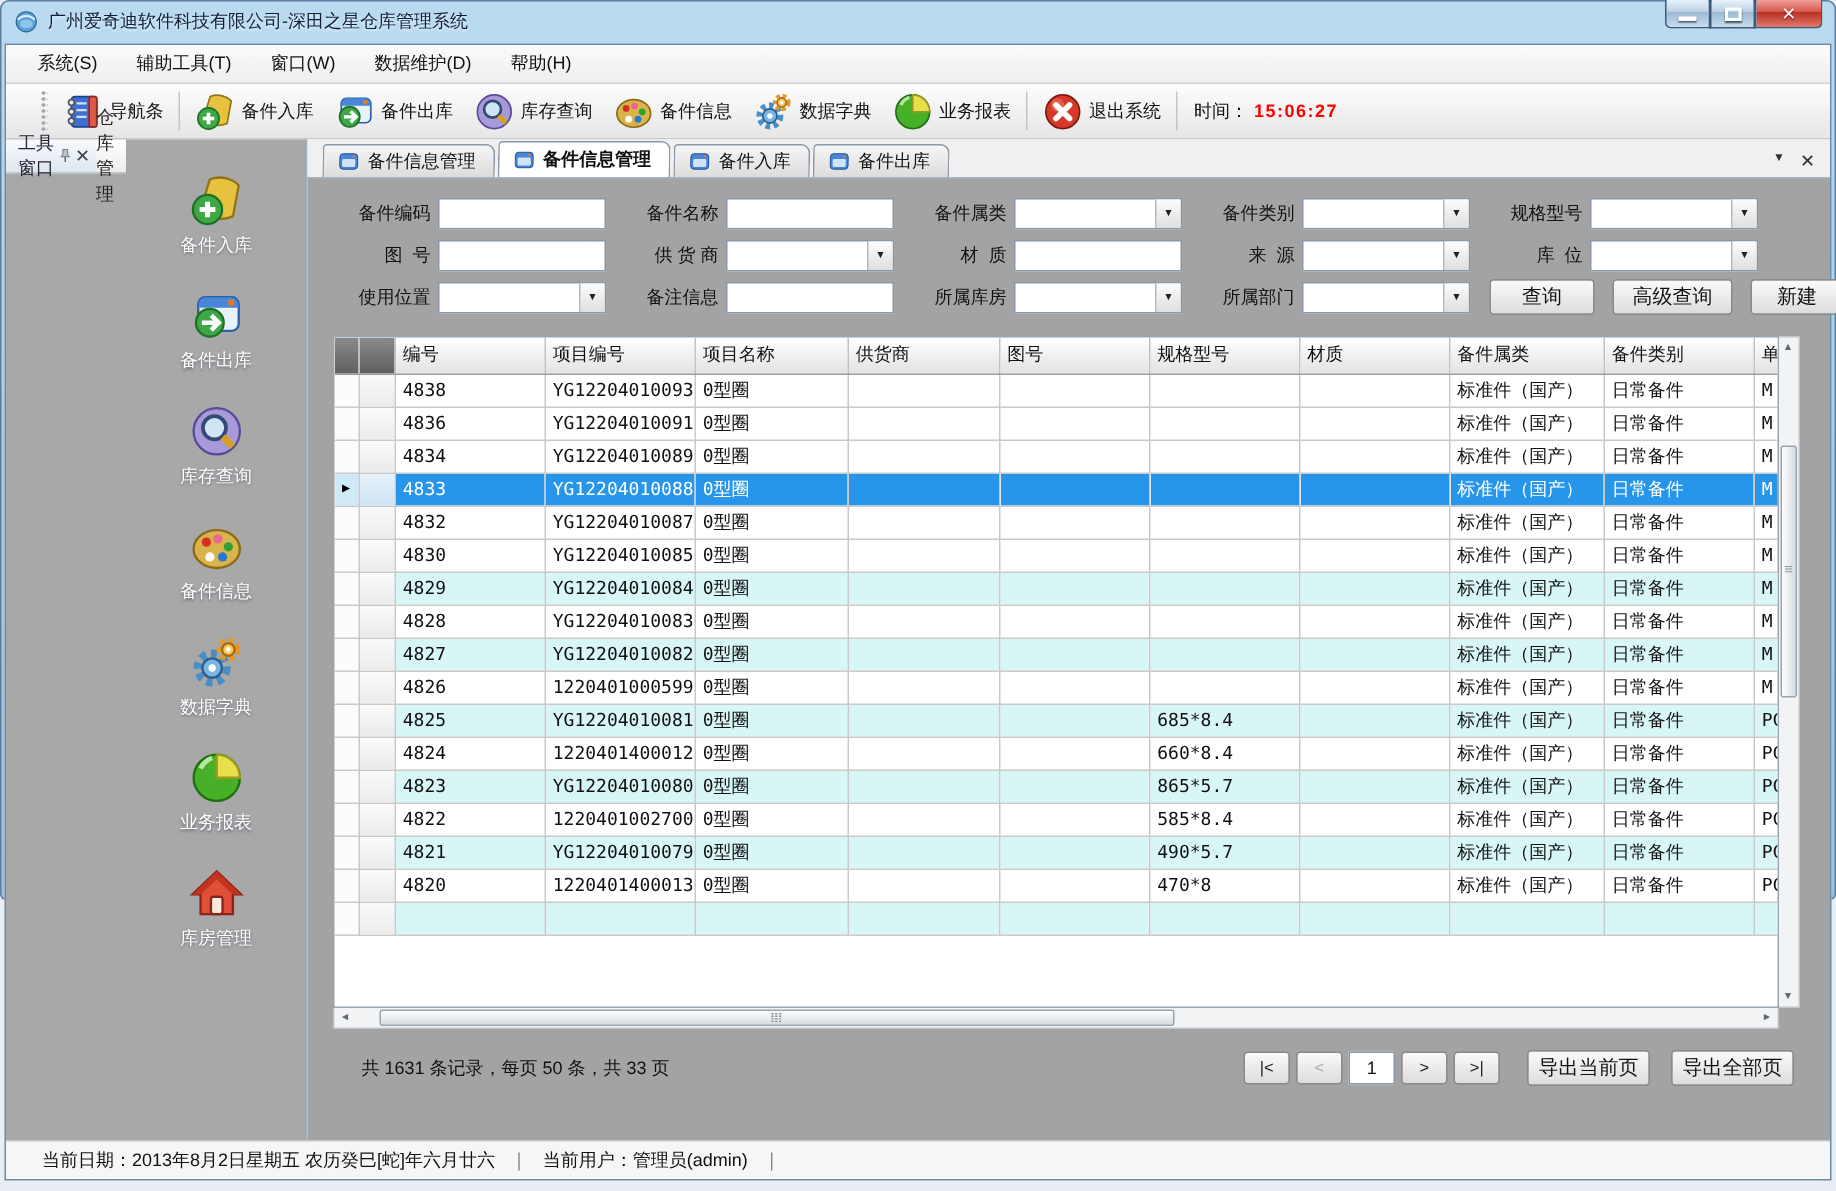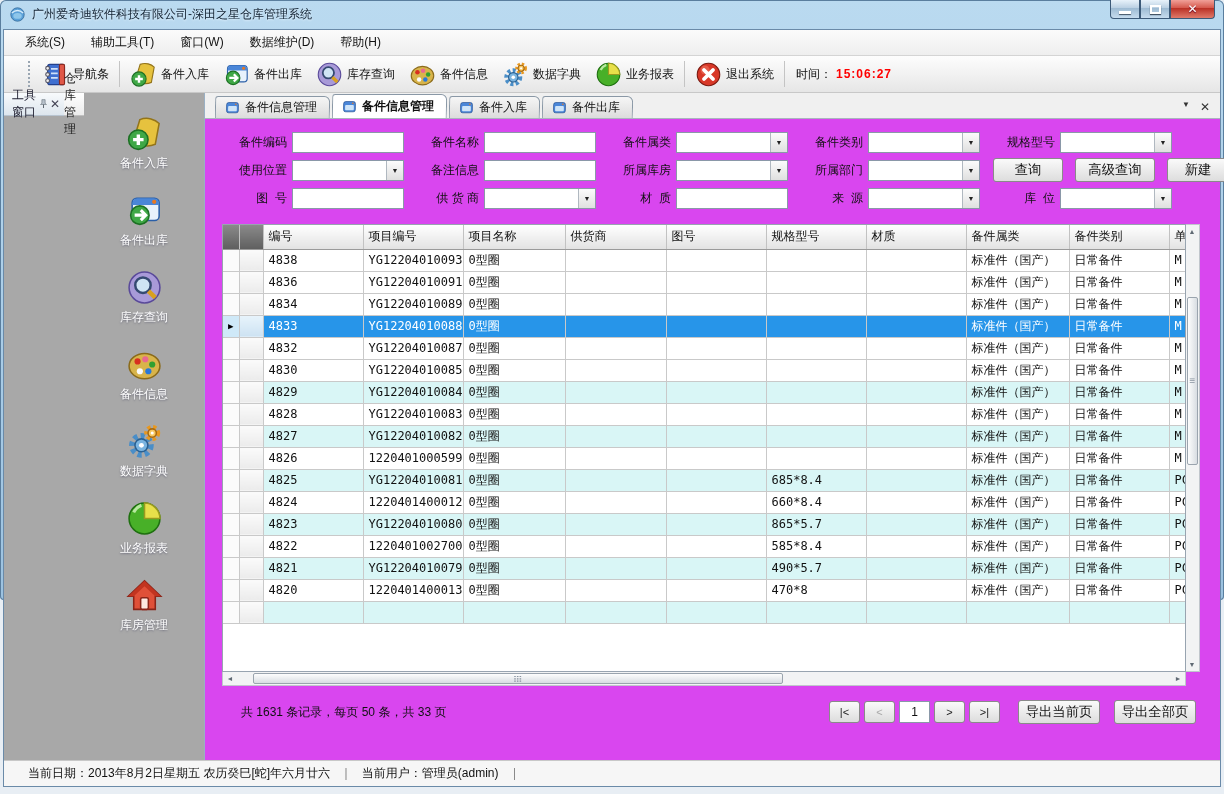--- a/index.html
+++ b/index.html
@@ -48,21 +48,21 @@
   .sb-item { display:flex; flex-direction:column; align-items:center; gap:3px; margin-bottom:20px; width:120px; }
   .sb-item .lbl { color:#fff; text-shadow:0 1px 2px #667; }
   
   .content { flex:1; display:flex; flex-direction:column; min-width:0; background:#f0f0f0; }
   .tabbar { height:25px; display:flex; align-items:flex-end; background:#f0f0f0; padding-left:10px; position:relative; }
   .tab { display:flex; align-items:center; gap:5px; height:22px; padding:0 12px 0 9px;
     border:1px solid #8a98a6; border-bottom:none; border-radius:3px 6px 0 0;
     background:linear-gradient(#f6f6f6,#dcdcdc); margin-right:2px; transform:skewX(-1deg); }
   .tab.active { background:#fff; font-weight:bold; height:24px; z-index:2; }
   .tabbar-tools { position:absolute; right:10px; bottom:4px; display:flex; gap:10px; color:#333; }
-  .panel { flex:1; border-top:1px solid #aab4be; background:#d946ef; display:flex; flex-direction:column; min-height:0; }
+  .panel { flex:1; border-top:1px solid #aab4be; background:#a3a3a3; display:flex; flex-direction:column; min-height:0; }
   
   .search { padding:10px 14px 0 20px; }
   .srow { display:flex; align-items:center; height:26px; margin-bottom:2px; }
   .sg { display:flex; align-items:center; margin-right:13px; }
   .slb { width:62px; text-align:right; margin-right:5px; white-space:pre; }
   .sin, .scb { width:112px; height:21px; background:#fff; border:1px solid #8a98a8; }
   .scb { position:relative; }
   .cba { position:absolute; right:0; top:0; bottom:0; width:17px; display:flex; align-items:center;
     justify-content:center; font-size:7px; color:#222; background:linear-gradient(#fcfcfc,#dfdfdf);
     border-left:1px solid #b0b8c0; }
@@ -407,20 +407,48 @@
                 </div>
               <div class="sg" style="margin-right:0">
                   <span class="slb">规格型号</span>
                   <div class="scb">
                     <span class="cba">▼</span>
                   </div>
                 </div>
             </div>
             <div class="srow">
               <div class="sg">
+                  <span class="slb">图  号</span>
+                  <input class="sin" style="">
+                </div>
+              <div class="sg">
+                  <span class="slb">供 货 商</span>
+                  <div class="scb">
+                    <span class="cba">▼</span>
+                  </div>
+                </div>
+              <div class="sg">
+                  <span class="slb">材  质</span>
+                  <input class="sin" style="">
+                </div>
+              <div class="sg">
+                  <span class="slb">来  源</span>
+                  <div class="scb">
+                    <span class="cba">▼</span>
+                  </div>
+                </div>
+              <div class="sg" style="margin-right:0">
+                  <span class="slb">库  位</span>
+                  <div class="scb">
+                    <span class="cba">▼</span>
+                  </div>
+                </div>
+            </div>
+            <div class="srow">
+              <div class="sg">
                   <span class="slb">使用位置</span>
                   <div class="scb">
                     <span class="cba">▼</span>
                   </div>
                 </div>
               <div class="sg">
                   <span class="slb">备注信息</span>
                   <input class="sin" style="">
                 </div>
               <div class="sg">
@@ -433,48 +461,20 @@
                   <span class="slb">所属部门</span>
                   <div class="scb">
                     <span class="cba">▼</span>
                   </div>
                 </div>
               <div class="sbtns">
                 <button class="btn" style="width:70px">查询</button>
                 <button class="btn" style="width:80px">高级查询</button>
                 <button class="btn" style="width:62px">新建</button>
               </div>
-            </div>
-            <div class="srow">
-              <div class="sg">
-                  <span class="slb">图  号</span>
-                  <input class="sin" style="">
-                </div>
-              <div class="sg">
-                  <span class="slb">供 货 商</span>
-                  <div class="scb">
-                    <span class="cba">▼</span>
-                  </div>
-                </div>
-              <div class="sg">
-                  <span class="slb">材  质</span>
-                  <input class="sin" style="">
-                </div>
-              <div class="sg">
-                  <span class="slb">来  源</span>
-                  <div class="scb">
-                    <span class="cba">▼</span>
-                  </div>
-                </div>
-              <div class="sg" style="margin-right:0">
-                  <span class="slb">库  位</span>
-                  <div class="scb">
-                    <span class="cba">▼</span>
-                  </div>
-                </div>
             </div>
           </div>
 
           <div class="gridzone">
             <div class="grid-flex">
               <div class="grid-clip">
                 <table class="grid">
                   <colgroup>
                     <col style="width:16px">
                       <col style="width:24px">

